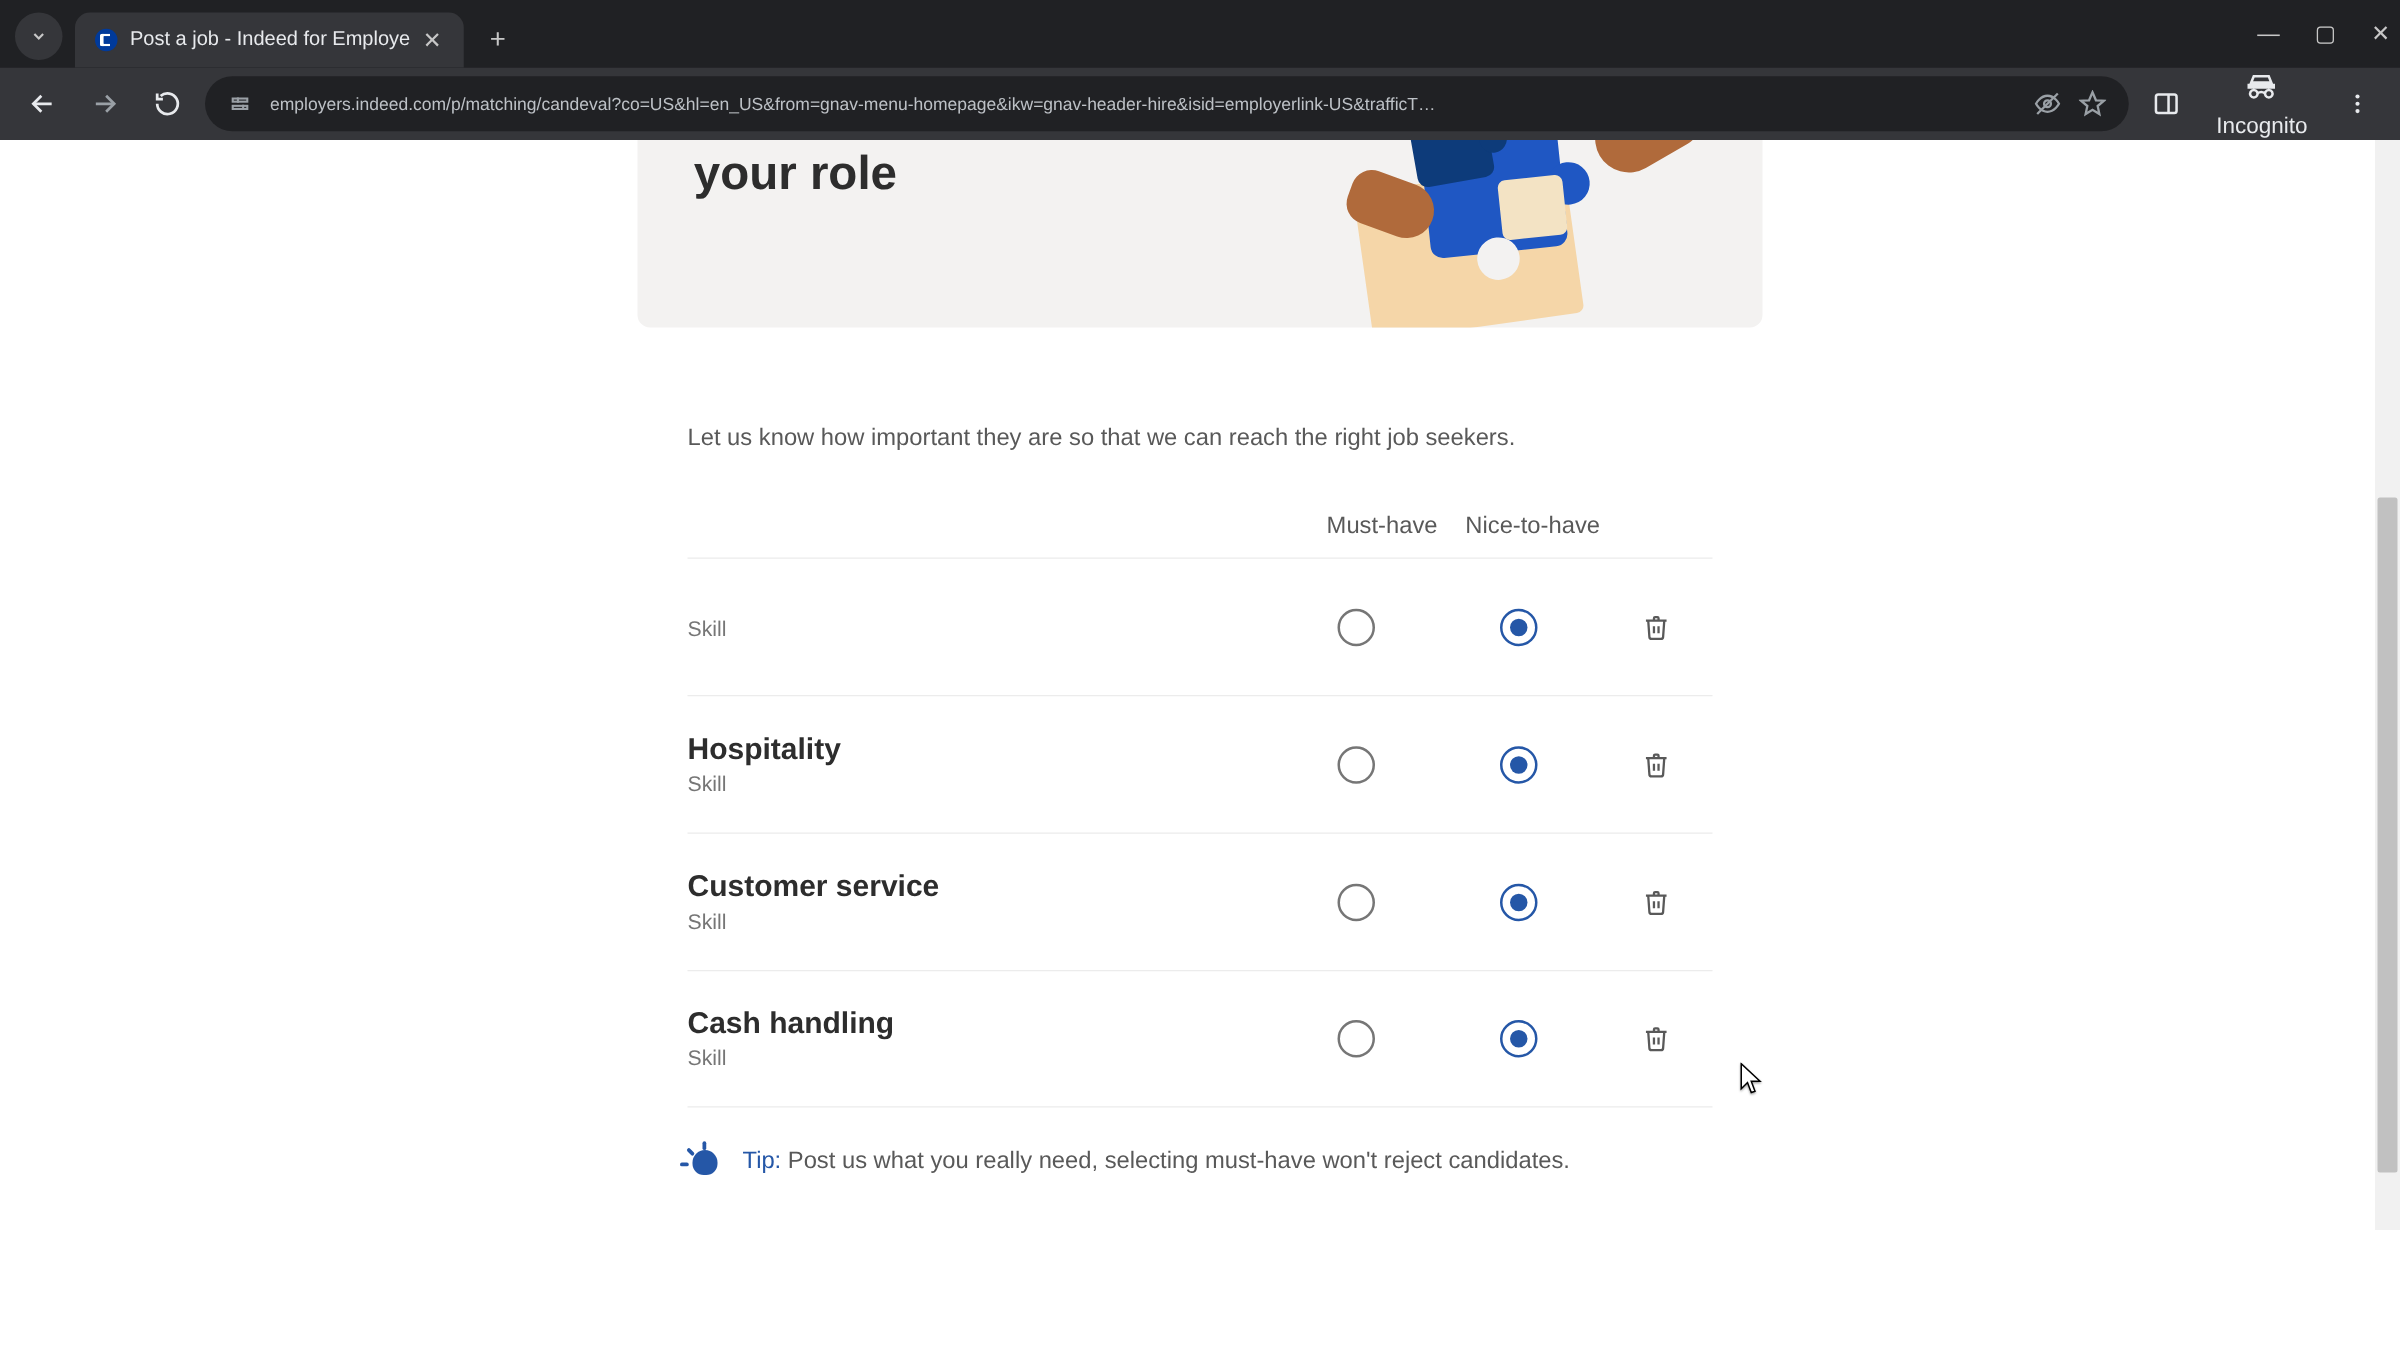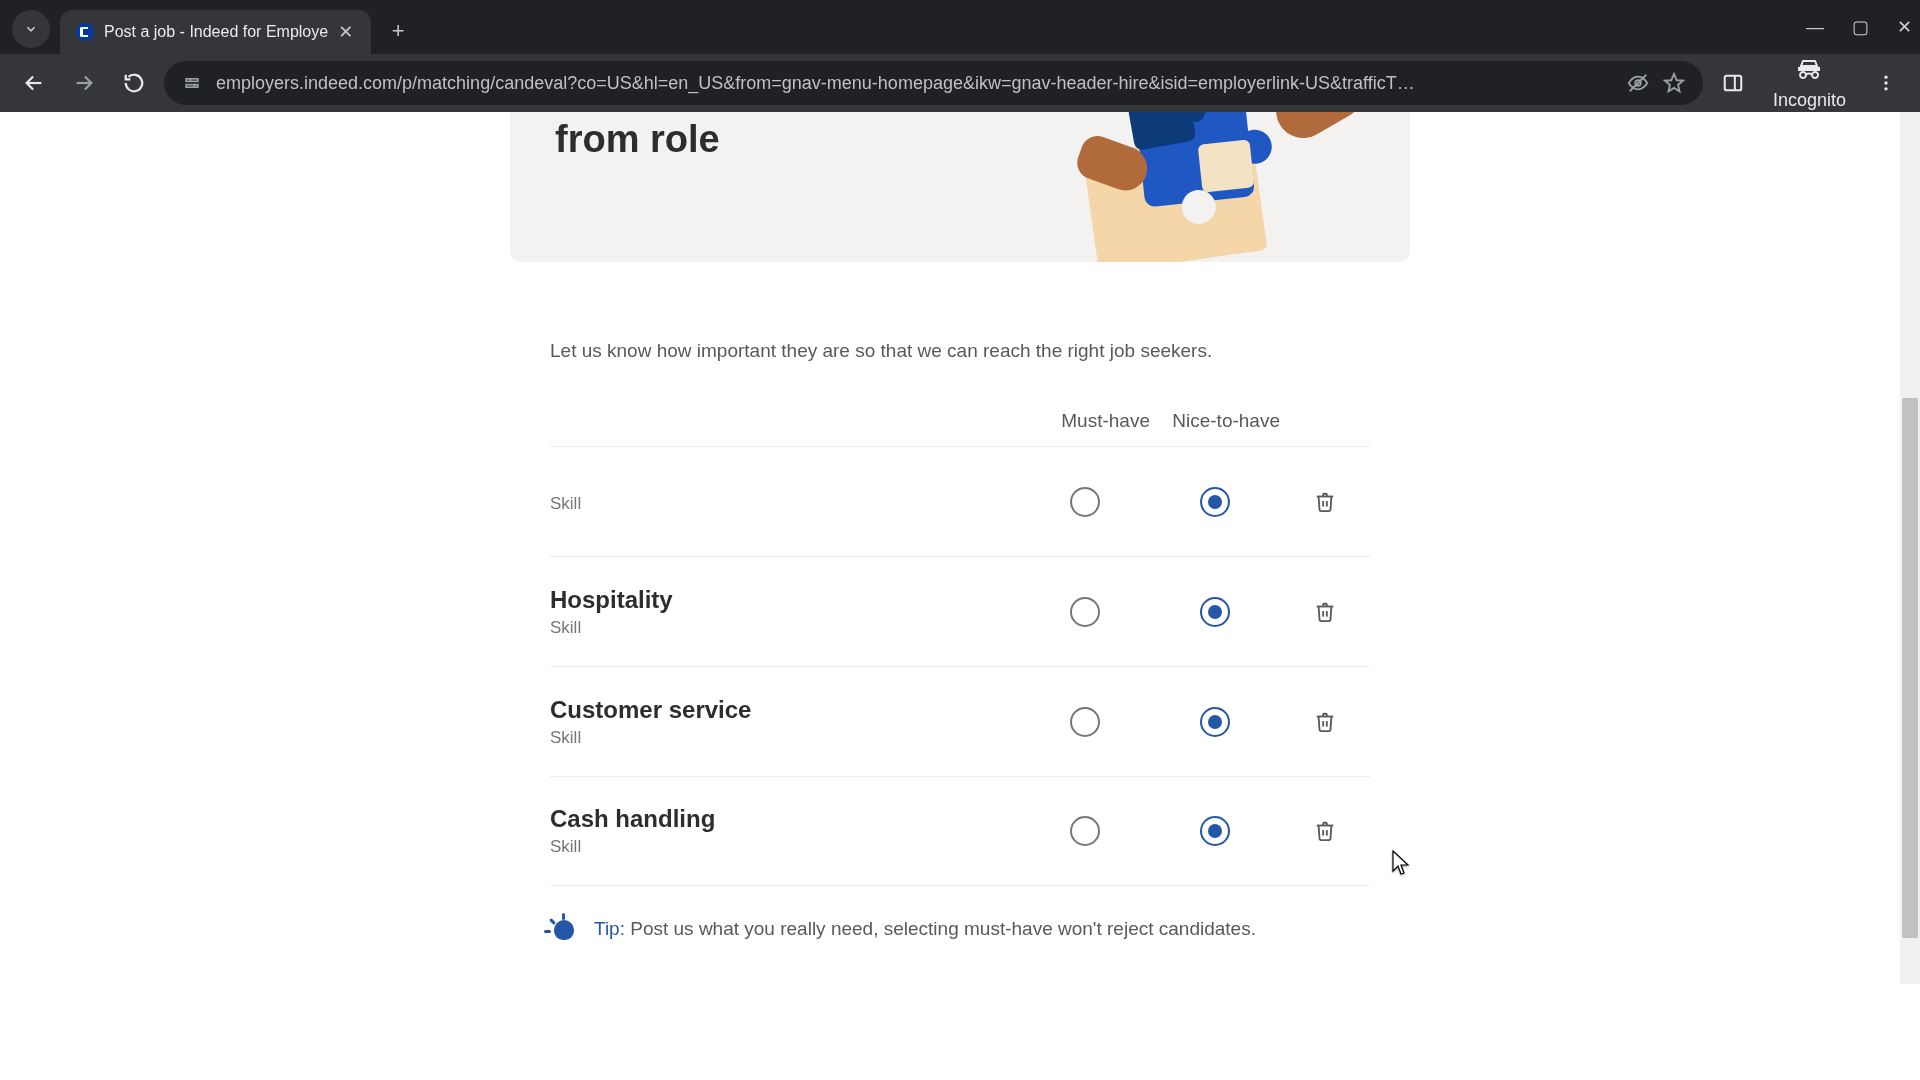--- a/index.html
+++ b/index.html
@@ -13,21 +13,21 @@
 .tab .favicon       { width:18px; height:18px; border-radius:50%; background:#003a9b; position:relative; }
 .tab .favicon::after{ content:""; position:absolute; inset:4px 6px 4px 4px; border-left:3px solid #fff; border-top:2px solid #fff; border-bottom:2px solid #fff; border-radius:2px 0 0 2px; }
 .tab .close         { margin-left:auto; color:#c7c7c7; font-size:18px; line-height:1; }
 .newtab             { width:34px; height:34px; margin:0 0 6px 10px; display:flex; align-items:center; justify-content:center; color:#c7c7c7; font-size:22px; border-radius:50%; }
 .win-controls       { position:absolute; right:8px; top:0; height:54px; display:flex; align-items:center; gap:28px; color:#c7c7c7; }
 .win-controls span  { font-size:18px; }
 
 .toolbar            { height:58px; background:#35363a; display:flex; align-items:center; padding:0 14px; gap:10px; }
 .nav-btn            { width:40px; height:40px; display:flex; align-items:center; justify-content:center; color:#9aa0a6; border-radius:50%; }
 .nav-btn.enabled    { color:#e8eaed; }
-.addrbar            { flex:1; height:44px; background:#202124; border-radius:22px; display:flex; align-items:center; padding:0 18px; gap:14px; color:#bdc1c6; font-size:18px; }
+.addrbar            { flex:1; height:44px; background:#202124; border-radius:22px; display:flex; align-items:center; padding:0 18px; gap:14px; color:#bdc1c6; font-size:14px; }
 .addrbar .url       { flex:1; white-space:nowrap; overflow:hidden; text-overflow:ellipsis; }
 .addr-icon          { color:#9aa0a6; display:flex; align-items:center; }
 .incognito-chip     { display:flex; align-items:center; gap:10px; color:#e8eaed; font-size:18px; padding:0 10px;flex-direction:column; }
 
 
 .viewport           { flex:1; background:#fff; position:relative; overflow:hidden; }
 .scrollbar-track    { position:absolute; right:0; top:0; width:20px; height:100%; background:#f1f1f1; }
 .scrollbar-thumb    { position:absolute; right:2px; width:16px; background:#c1c1c1; border-radius:2px; }
 
 .page               { width:100%; height:100%; overflow:hidden; }
@@ -164,21 +164,21 @@
           <circle cx="12" cy="12" r="2"></circle>
           <circle cx="12" cy="19" r="2"></circle>
         </svg>
     </div>
   </div>
 
   <div class="viewport">
     <div class="page">
 
       <div class="hero">
-        <div class="hero-title">from role</div>
+        <div class="hero-title">your role</div>
         <div class="illus">
           <div class="sleeve"></div>
           <div class="hand-r"></div>
           <div class="board"></div>
           <div class="piece-main"></div>
           <div class="piece-dark"></div>
           <div class="piece-light"></div>
           <div class="hand-l"></div>
         </div>
       </div>

